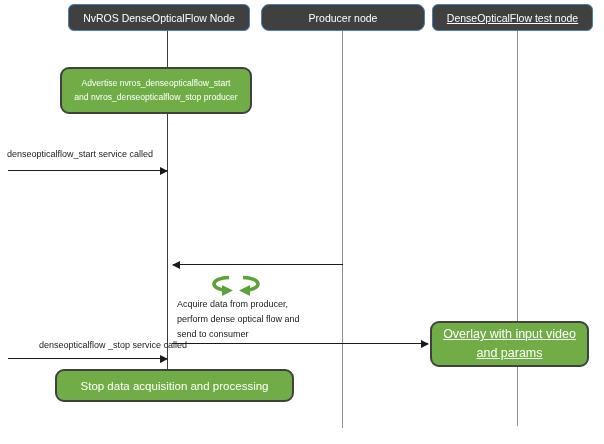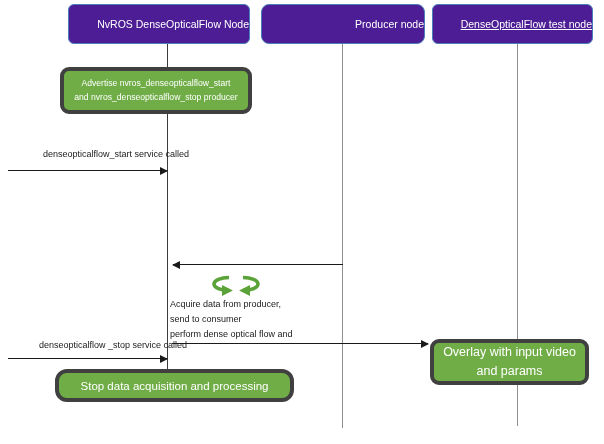--- a/index.html
+++ b/index.html
@@ -9,42 +9,42 @@
   }
   
   .lifeline{position:absolute;width:1px;}
   .lifeline.dark{background:#3c3c3c;}
   .lifeline.gray{background:#8f8f8f;}
   #ll-nvros{left:167px;top:31px;height:340px;}
   #ll-producer{left:342px;top:31px;height:397px;}
   #ll-test{left:517px;top:31px;height:395px;}
   
   .actor{
-    position:absolute;height:40px;background:#4c1d95;border:1px solid #4a7ebb;border-radius:6px;
-    color:#ffffff;font-size:10.5px;display:flex;align-items:center;justify-content:flex-end;
+    position:absolute;height:27px;background:#404040;border:1px solid #4a7ebb;border-radius:6px;
+    color:#ffffff;font-size:10.5px;display:flex;align-items:center;justify-content:center;
     box-sizing:border-box;white-space:nowrap;
   }
   #actor-nvros{left:68px;top:4px;width:182px;}
   #actor-producer{left:261px;top:4px;width:164px;border-radius:8px;}
   #actor-test{left:432px;top:4px;width:161px;text-decoration:underline;}
   
   .gbox{
-    position:absolute;background:#70AD47;border:4px solid #404040;border-radius:9px;
+    position:absolute;background:#70AD47;border:2px solid #404040;border-radius:9px;
     color:#ffffff;display:flex;flex-direction:column;align-items:center;justify-content:center;
     box-sizing:border-box;text-align:right;white-space:nowrap;
   }
   #box-advertise{left:60px;top:67px;width:192px;height:47px;font-size:8.6px;line-height:1.55;}
   #box-readparams{left:48px;top:204px;width:199px;height:49px;font-size:13px;line-height:1.45;}
-  #box-overlay{left:430px;top:339px;width:159px;height:46px;font-size:12.5px;line-height:1.5;}
-  #box-stop{left:55px;top:369px;width:239px;height:33px;font-size:11.5px;border-radius:12px;}
+  #box-overlay{left:430px;top:321px;width:159px;height:46px;font-size:12.5px;line-height:1.5;text-decoration:underline;}
+  #box-stop{left:55px;top:369px;width:239px;height:33px;font-size:11.5px;}
   
   .note{position:absolute;color:#1a1a1a;font-size:9px;white-space:nowrap;}
-  #lbl-start{left:7px;top:149px;margin-left:36px;}
+  #lbl-start{left:7px;top:149px;}
   #lbl-stop{left:7px;top:340px;padding-left:32px;}
-  #note-acquire{left:170px;top:297px;line-height:15px;}
+  #note-acquire{left:177px;top:297px;line-height:15px;}
   
   .arrow{position:absolute;height:1px;background:#1a1a1a;}
   .arrow.head-right::after{
     content:'';position:absolute;right:-1px;top:-3.5px;width:0;height:0;
     border-left:8px solid #1a1a1a;border-top:4px solid transparent;border-bottom:4px solid transparent;
   }
   .arrow.head-left::before{
     content:'';position:absolute;left:-1px;top:-3.5px;width:0;height:0;
     border-right:8px solid #1a1a1a;border-top:4px solid transparent;border-bottom:4px solid transparent;
   }
@@ -90,22 +90,22 @@
       <marker id="ah" viewBox="0 0 10 10" refX="6.5" refY="5" markerWidth="3.1" markerHeight="3.1" orient="auto">
         <path d="M0,0 L10,5 L0,10 z" fill="#5ba339"></path>
       </marker>
     </defs>
     <path d="M 33 6.5 A 15 6.5 0 1 0 33 19.5" fill="none" stroke="#5ba339" stroke-width="3.6" marker-end="url(#ah)"></path>
     <path d="M 47 6.5 A 15 6.5 0 1 1 47 19.5" fill="none" stroke="#5ba339" stroke-width="3.6" marker-end="url(#ah)"></path>
   </svg>
 
   <div class="note" id="note-acquire">
     <div>Acquire data from producer,</div>
+    <div>perform dense optical flow and</div>
     <div>send to consumer</div>
-    <div>perform dense optical flow and</div>
   </div>
 
   <div class="arrow head-right" id="arr-send"></div>
 
   <div class="gbox" id="box-overlay">
     <div>Overlay with input video</div>
     <div>and params</div>
   </div>
 
   <div class="note" id="lbl-stop">denseopticalflow _stop service called</div>

